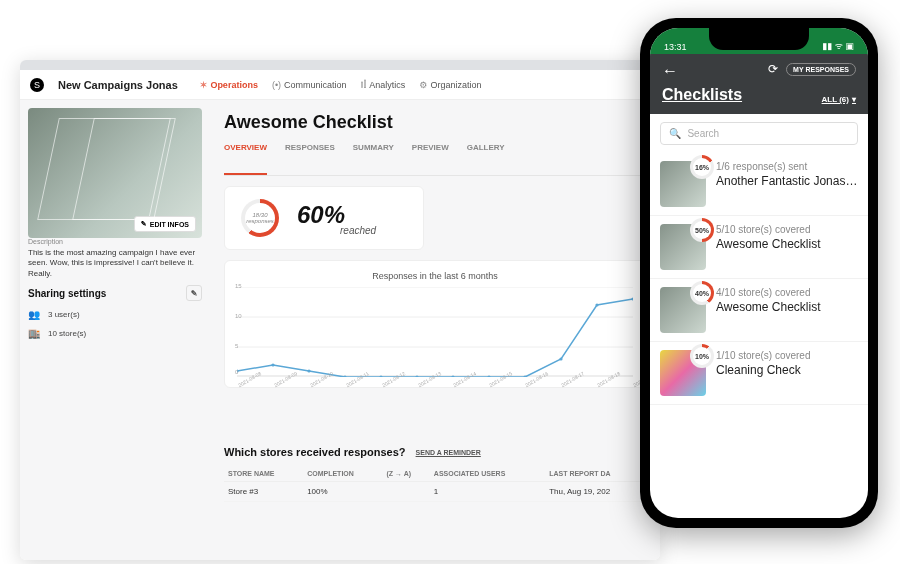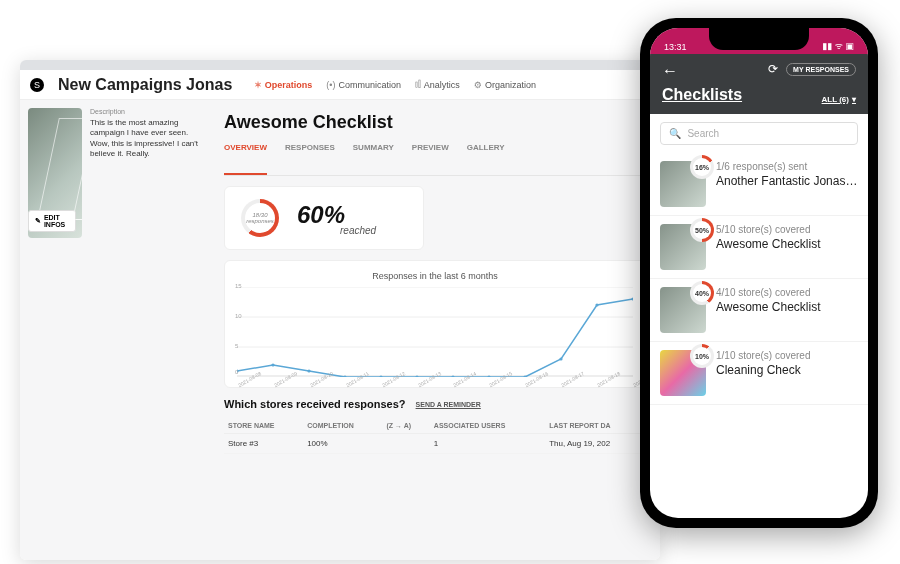--- a/index.html
+++ b/index.html
@@ -29,28 +29,28 @@
     font-size: 9px;
     color: #555;
   }
   .header .logo {
     width: 14px; height: 14px;
     border-radius: 50%;
     background: #000;
     display:flex;align-items:center;justify-content:center;
     color:#fff; font-size:9px;
   }
-  .header .appname { font-weight: 600; color: #222; font-size: 16px; }
+  .header .appname { font-weight: 600; color: #222; font-size: 11px; }
   .header .nav { display:flex; gap:14px; margin-left: 8px; }
   .header .nav span { display:flex; align-items:center; gap:3px; cursor:pointer; }
   .header .nav .active { color:#e0492e; font-weight:600; }
   .header .nav .nicon { font-size:9px; opacity:.7; }
 
   .body { flex:1; display:flex; background:#f6f6f7; }
-  .leftcol { width: 190px; padding: 8px; display:flex; gap:8px; }
+  .leftcol { width: 190px; padding: 8px; display:flex; flex-direction:column; gap:0; }
   .hero {
     position:relative; width:100%; height:130px;
     background: linear-gradient(135deg,#7a8a7f 0%,#b8c7bf 60%,#d8e2db 100%);
     border-radius:4px; overflow:hidden;
   }
   .hero::before, .hero::after {
     content:""; position:absolute; border:1px solid rgba(255,255,255,.6);
   }
   .hero::before { left:20px; top:10px; width:110px; height:100px; transform:skewX(-12deg); }
   .hero::after  { left:55px; top:10px; width:80px; height:100px; transform:skewX(-12deg); }
@@ -99,21 +99,21 @@
     text-align:center;
   }
   .chartcard .ct { font-size:9px;color:#555;margin-bottom:6px; }
   .chart { position:relative; height:90px; }
   .chart svg { width:100%; height:100%; }
   .chart .yl { position:absolute; left:-2px; font-size:6px; color:#aaa; }
   .chart .xls { display:flex; justify-content:space-between; font-size:5px; color:#aaa; margin-top:2px; }
   .chart .xls span { transform:rotate(-30deg); transform-origin:left top; white-space:nowrap; width:1px; }
 
   .tablesec { }
-  .tablesec .hd { display:flex;align-items:center;gap:10px; font-size:11px;font-weight:700;color:#111;margin-bottom:8px;}
+  .tablesec .hd { display:flex;align-items:center;gap:10px; font-size:11px;font-weight:700;color:#111;margin-bottom:8px;margin-top:48px;}
   .tablesec .hd .remind { font-size:7px;font-weight:700;color:#555;text-decoration:underline;cursor:pointer;}
   table { width:100%; border-collapse:collapse; font-size:8px; }
   th { text-align:left; color:#777; font-weight:600; border-bottom:1px solid #eee; padding:4px 4px; font-size:7px; }
   td { padding:5px 4px; color:#333; border-bottom:1px solid #f3f3f3; }
 
   
   .phone {
     position:absolute; right:22px; top:18px;
     width:238px; height:510px;
     background:#000; border-radius:36px;
@@ -124,21 +124,21 @@
     width:100%; height:100%;
     background:#fff; border-radius:28px; overflow:hidden;
     display:flex; flex-direction:column;
   }
   .notch {
     position:absolute; left:50%; top:10px; transform:translateX(-50%);
     width:100px; height:22px; background:#000; border-radius:0 0 14px 14px;
     z-index:3;
   }
   .statusbar {
-    height:26px; background:#be185d; color:#fff; font-size:9px;
+    height:26px; background:#15803d; color:#fff; font-size:9px;
     display:flex; justify-content:space-between; align-items:flex-end;
     padding:0 14px 2px;
   }
   .mheader {
     background:#3a3d3f; color:#fff; padding:6px 12px 10px;
     display:flex; flex-direction:column; gap:8px;
   }
   .mheader .row1 { display:flex; justify-content:space-between; align-items:center; }
   .mheader .back { font-size:16px; cursor:pointer; }
   .mheader .icons { display:flex; align-items:center; gap:8px; }
@@ -209,20 +209,34 @@
     <div class="leftcol">
       <div class="hero">
         <div class="editbtn">
           <span>✎</span>
           <span>EDIT INFOS</span>
         </div>
       </div>
       <div class="descblock">
         <div class="lbl">Description</div>
         <div class="txt">This is the most amazing campaign I have ever seen. Wow, this is impressive! I can't believe it. Really.</div>
+      </div>
+      <div class="sharing">
+        <div class="title">
+          <span>Sharing settings</span>
+          <span class="gear">✎</span>
+        </div>
+        <div class="row">
+          <span class="ic">👥</span>
+          <span>3 user(s)</span>
+        </div>
+        <div class="row">
+          <span class="ic">🏬</span>
+          <span>10 store(s)</span>
+        </div>
       </div>
     </div>
 
     <div class="rightcol">
       <div class="title">Awesome Checklist</div>
       <div class="tabs">
         <span class="active">OVERVIEW</span>
         <span>RESPONSES</span>
         <span>SUMMARY</span>
         <span>PREVIEW</span>

